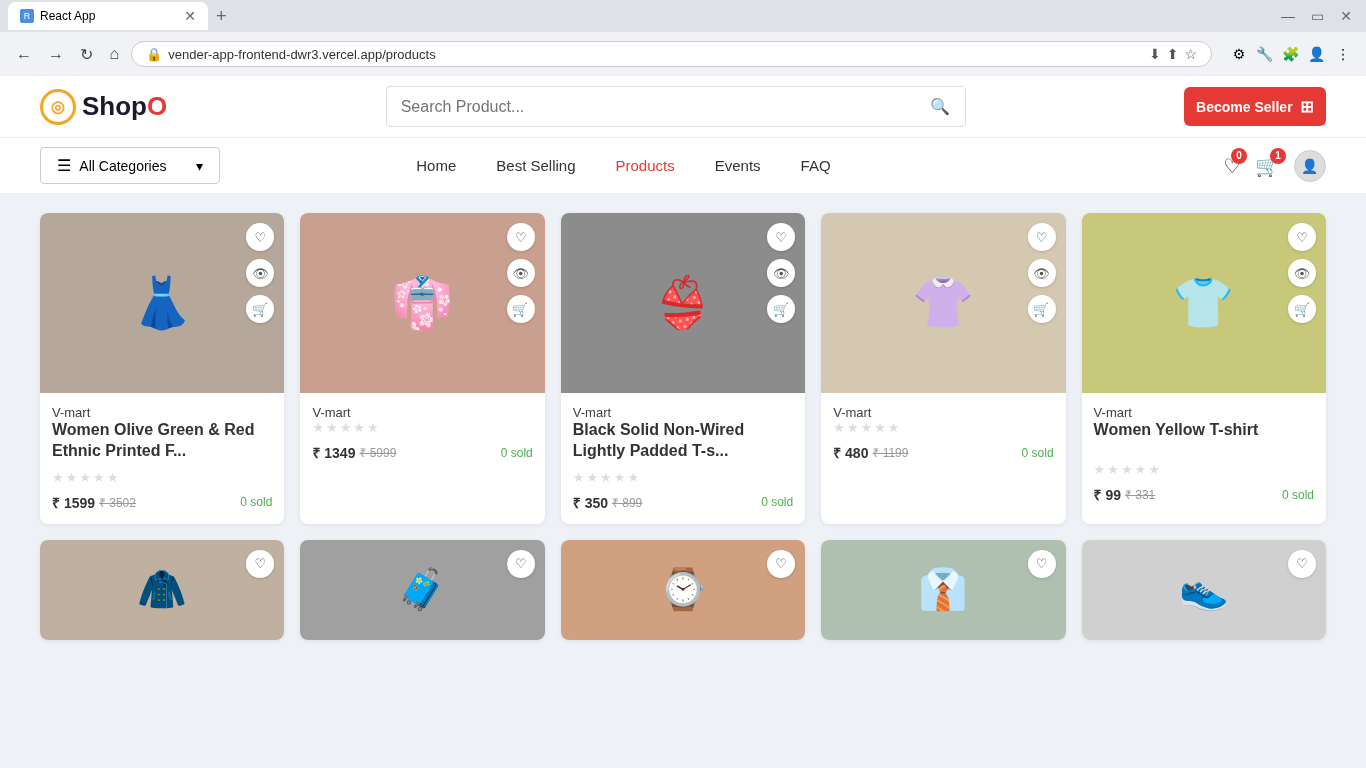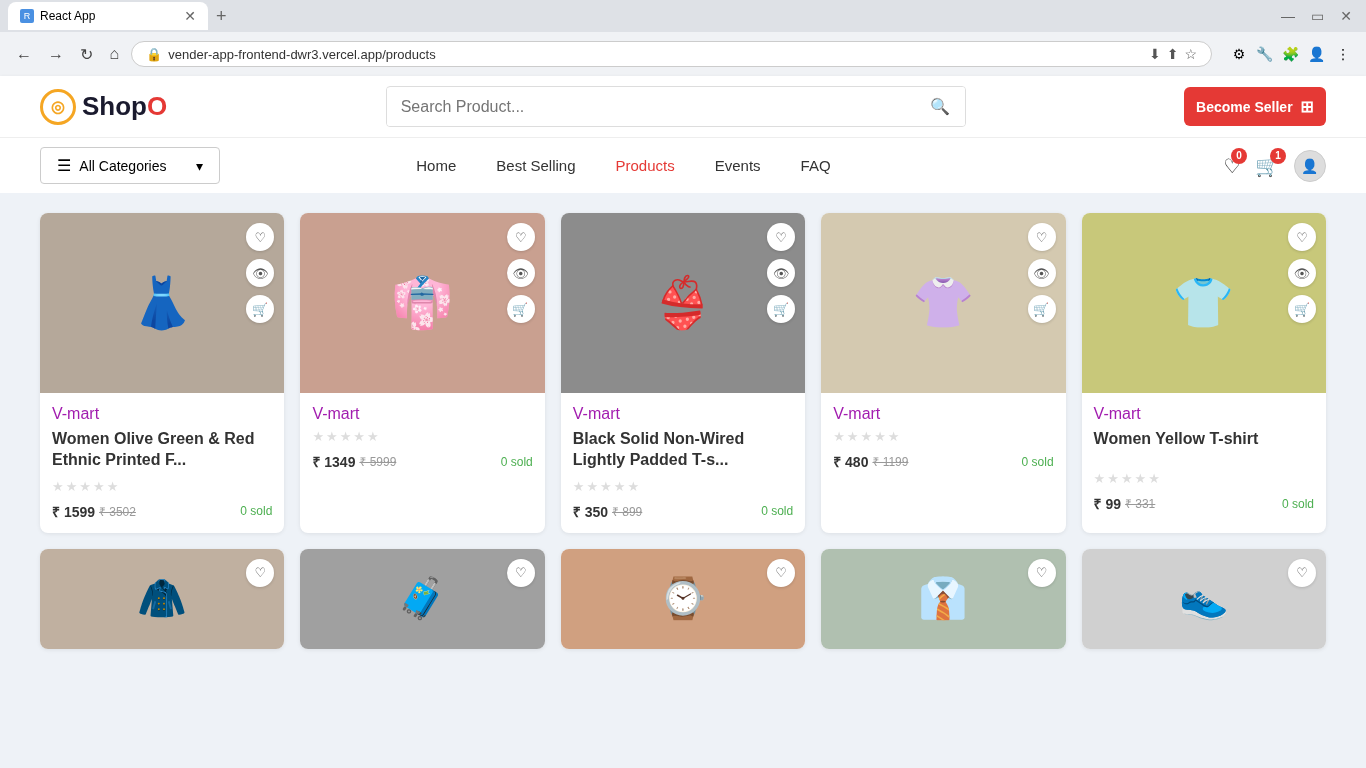--- a/index.html
+++ b/index.html
@@ -258,23 +258,22 @@
       justify-content: center;
       cursor: pointer;
       font-size: 13px;
       color: #555;
       box-shadow: 0 1px 3px rgba(0,0,0,0.15);
     }
     .product-info {
       padding: 12px;
     }
     .brand-name {
-      color: #a21caf;
-      font-size: 16px;
-      margin-bottom: 6px;
+      color: #404040;
+      font-size: 13px;
       cursor: pointer;
     }
     .product-name {
       font-size: 16px;
       color: #333;
       font-weight: 700;
       margin-bottom: 8px;
       line-height: 1.3;
       min-height: 34px;
     }

